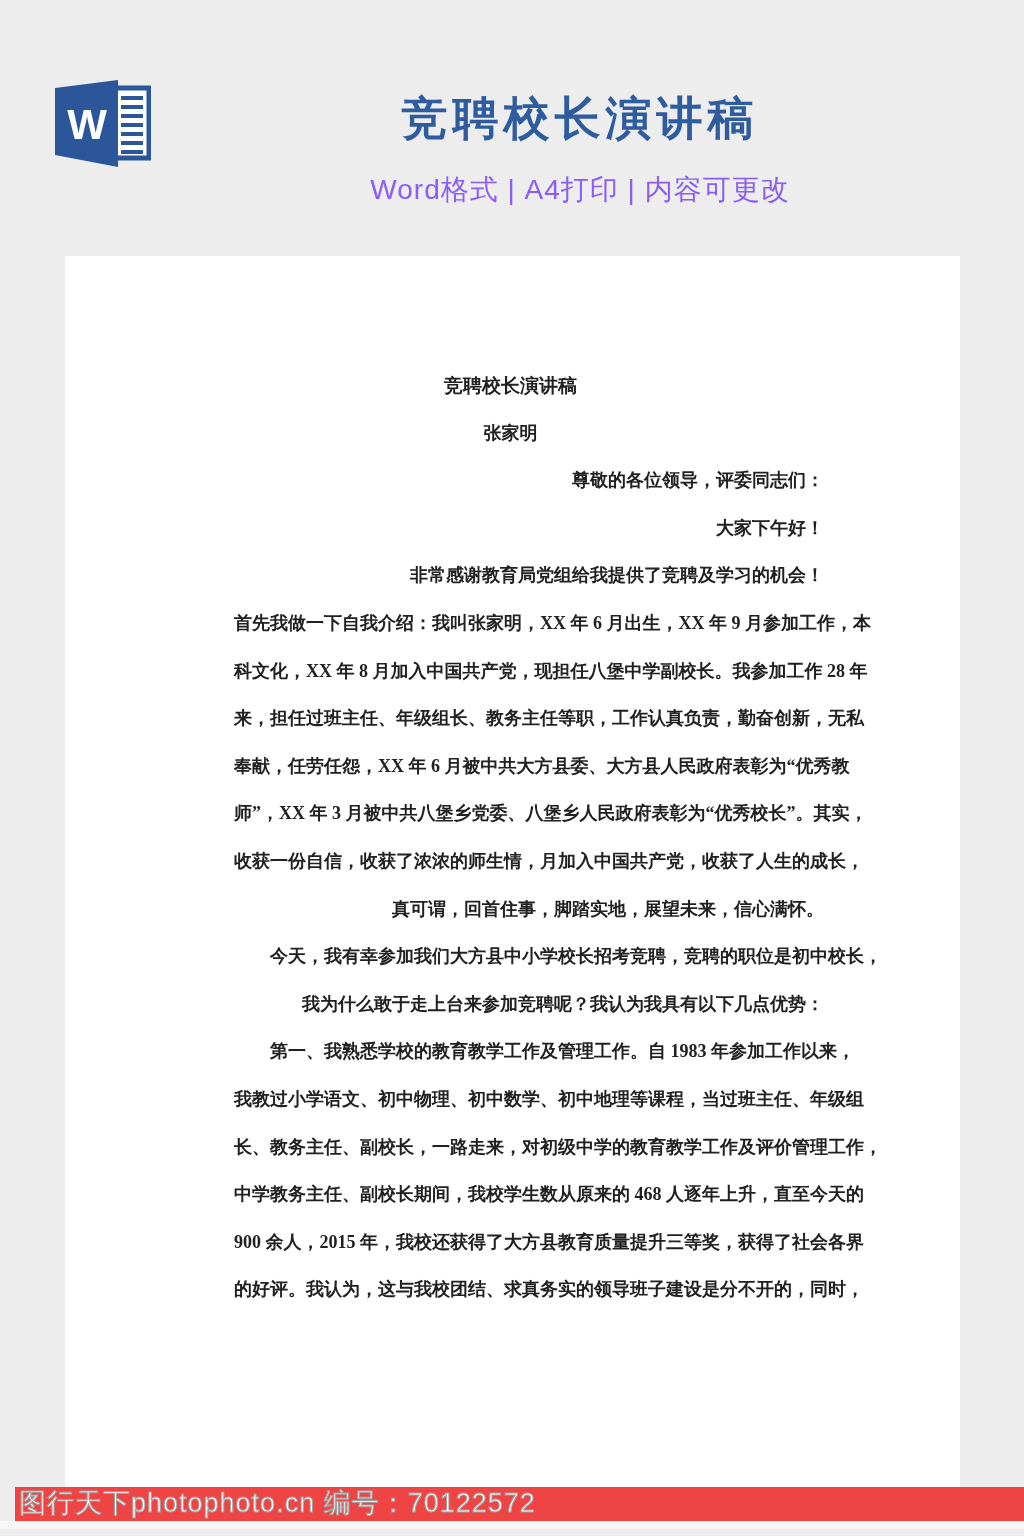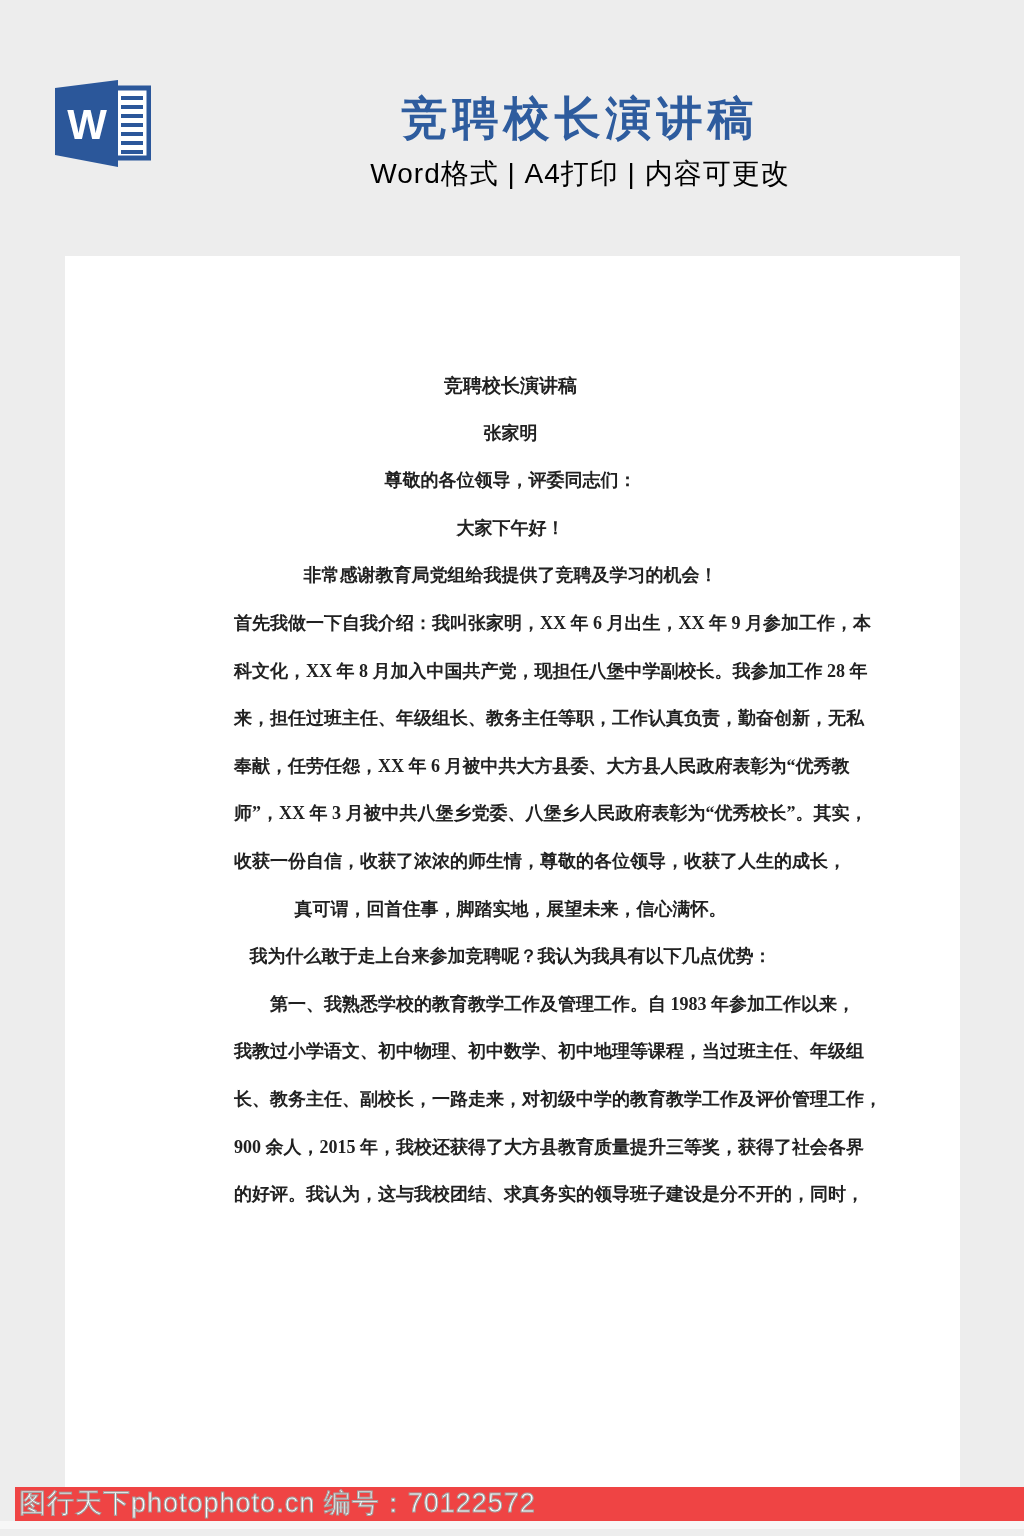--- a/index.html
+++ b/index.html
@@ -16,39 +16,39 @@
   .word-icon { position: absolute; left: 55px; top: 78px; width: 96px; height: 92px; }
   .header-text {
     position: absolute; left: 150px; top: 92px; width: 860px;
     text-align: center;
   }
   .header-title {
     font-size: 46px; font-weight: bold; letter-spacing: 5px;
     color: #2e5c9e; line-height: 1.15;
   }
   .header-subtitle {
-    margin-top: 10px; font-size: 28px; color: #000000; letter-spacing: 1px;
+    margin-top: 26px; font-size: 28px; color: #8b5cf6; letter-spacing: 1px;
   }
 
   
   .page {
     position: absolute; left: 65px; top: 256px;
     width: 895px; height: 1266px;
     background: #ffffff;
   }
   .doc-content {
     position: absolute; left: 132px; right: 136px; top: 106px;
     font-family: "Liberation Serif", "DejaVu Serif", serif;
     font-size: 18px; color: #212121;
     line-height: 47.6px;
   }
   .line { white-space: nowrap; font-weight: bold; }
   .l-title  { font-weight: bold; text-align: center; font-size: 19px; }
   .l-center { text-align: center; }
-  .l-left   { text-align: center; }
+  .l-left   { text-align: right; }
   .l-justify{ text-align: justify; text-align-last: justify; margin-left: 37px; }
   .l-indent { text-indent: 2em; }
 
   
   .watermark-bar {
     position: absolute; left: 15px; top: 1487px;
     width: 1024px; height: 34px;
     background: #ef4444;
   }
   .watermark-text {
@@ -98,26 +98,28 @@
       <div class="line l-title">竞聘校长演讲稿</div>
       <div class="line l-center">张家明</div>
       <div class="line l-left">尊敬的各位领导，评委同志们：</div>
       <div class="line l-left">大家下午好！</div>
       <div class="line l-left">非常感谢教育局党组给我提供了竞聘及学习的机会！</div>
       <div class="line l-justify">首先我做一下自我介绍：我叫张家明，XX 年 6 月出生，XX 年 9 月参加工作，本</div>
       <div class="line l-justify">科文化，XX 年 8 月加入中国共产党，现担任八堡中学副校长。我参加工作 28 年</div>
       <div class="line l-justify">来，担任过班主任、年级组长、教务主任等职，工作认真负责，勤奋创新，无私</div>
       <div class="line l-justify">奉献，任劳任怨，XX 年 6 月被中共大方县委、大方县人民政府表彰为“优秀教</div>
       <div class="line l-justify">师”，XX 年 3 月被中共八堡乡党委、八堡乡人民政府表彰为“优秀校长”。其实，</div>
-      <div class="line l-justify">收获一份自信，收获了浓浓的师生情，尊敬的各位领导，收获了人生的成长，</div>
+      <div class="line l-justify">收获一份自信，收获了浓浓的师生情，月加入中国共产党，收获了人生的成长，</div>
       <div class="line l-left">真可谓，回首住事，脚踏实地，展望未来，信心满怀。</div>
+      <div class="line l-justify l-indent">今天，我有幸参加我们大方县中小学校长招考竞聘，竞聘的职位是初中校长，</div>
       <div class="line l-left">我为什么敢于走上台来参加竞聘呢？我认为我具有以下几点优势：</div>
       <div class="line l-justify l-indent">第一、我熟悉学校的教育教学工作及管理工作。自 1983 年参加工作以来，</div>
       <div class="line l-justify">我教过小学语文、初中物理、初中数学、初中地理等课程，当过班主任、年级组</div>
       <div class="line l-justify">长、教务主任、副校长，一路走来，对初级中学的教育教学工作及评价管理工作，</div>
+      <div class="line l-justify">中学教务主任、副校长期间，我校学生数从原来的 468 人逐年上升，直至今天的</div>
       <div class="line l-justify">900 余人，2015 年，我校还获得了大方县教育质量提升三等奖，获得了社会各界</div>
       <div class="line l-justify">的好评。我认为，这与我校团结、求真务实的领导班子建设是分不开的，同时，</div>
     </div>
 </div>
 
 <div class="watermark-bar">
   <div class="watermark-text">图行天下photophoto.cn 编号：70122572</div>
 </div>
 <div class="below-strip"></div>
 

